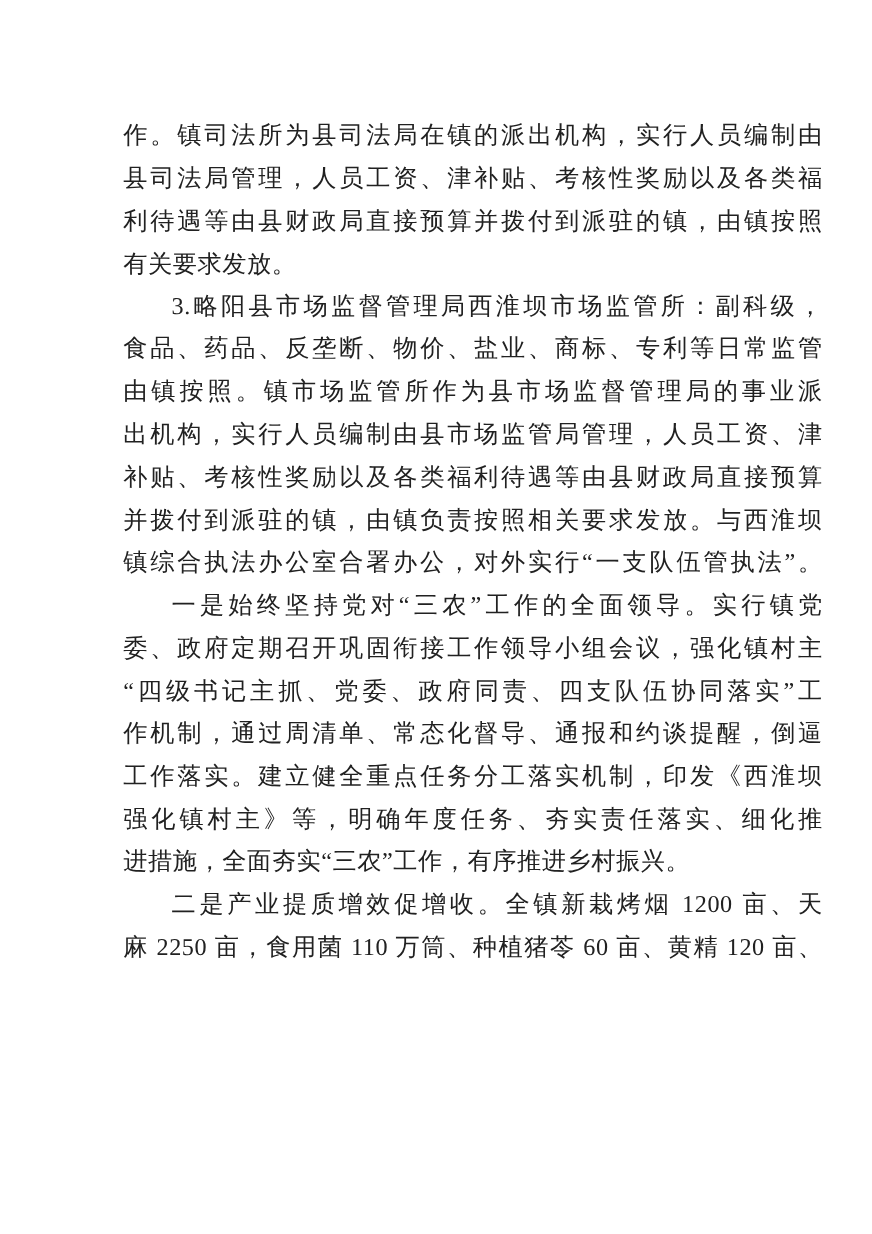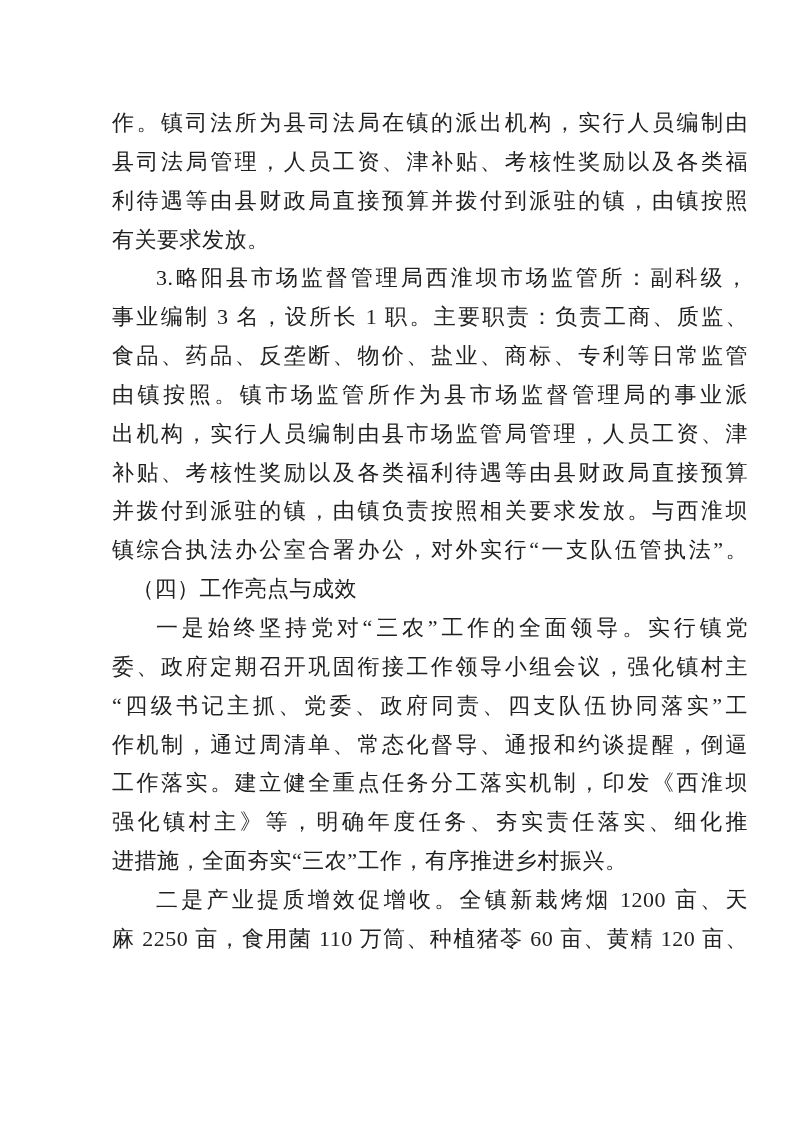--- a/index.html
+++ b/index.html
@@ -49,28 +49,26 @@
 </head>
 <body>
 
 <div class="page">
   <div class="textcol">
     <div class="line j">作。镇司法所为县司法局在镇的派出机构，实行人员编制由</div>
     <div class="line j">县司法局管理，人员工资、津补贴、考核性奖励以及各类福</div>
     <div class="line j">利待遇等由县财政局直接预算并拨付到派驻的镇，由镇按照</div>
     <div class="line">有关要求发放。</div>
     <div class="line j ind">3.略阳县市场监督管理局西淮坝市场监管所：副科级，</div>
-    <div class="line j">事业编制 3 名，设所长 1 职。主要职责：负责工商、质监、</div>
     <div class="line j">食品、药品、反垄断、物价、盐业、商标、专利等日常监管</div>
     <div class="line j">由镇按照。镇市场监管所作为县市场监督管理局的事业派</div>
     <div class="line j">出机构，实行人员编制由县市场监管局管理，人员工资、津</div>
     <div class="line j">补贴、考核性奖励以及各类福利待遇等由县财政局直接预算</div>
     <div class="line j">并拨付到派驻的镇，由镇负责按照相关要求发放。与西淮坝</div>
     <div class="line j">镇综合执法办公室合署办公，对外实行“一支队伍管执法”。</div>
-    <div class="line ind-sm">（四）工作亮点与成效</div>
     <div class="line j ind">一是始终坚持党对“三农”工作的全面领导。实行镇党</div>
     <div class="line j">委、政府定期召开巩固衔接工作领导小组会议，强化镇村主</div>
     <div class="line j">“四级书记主抓、党委、政府同责、四支队伍协同落实”工</div>
     <div class="line j">作机制，通过周清单、常态化督导、通报和约谈提醒，倒逼</div>
     <div class="line j">工作落实。建立健全重点任务分工落实机制，印发《西淮坝</div>
     <div class="line j">强化镇村主》等，明确年度任务、夯实责任落实、细化推</div>
     <div class="line">进措施，全面夯实“三农”工作，有序推进乡村振兴。</div>
     <div class="line j ind">二是产业提质增效促增收。全镇新栽烤烟 1200 亩、天</div>
     <div class="line j">麻 2250 亩，食用菌 110 万筒、种植猪苓 60 亩、黄精 120 亩、</div>
   </div>

